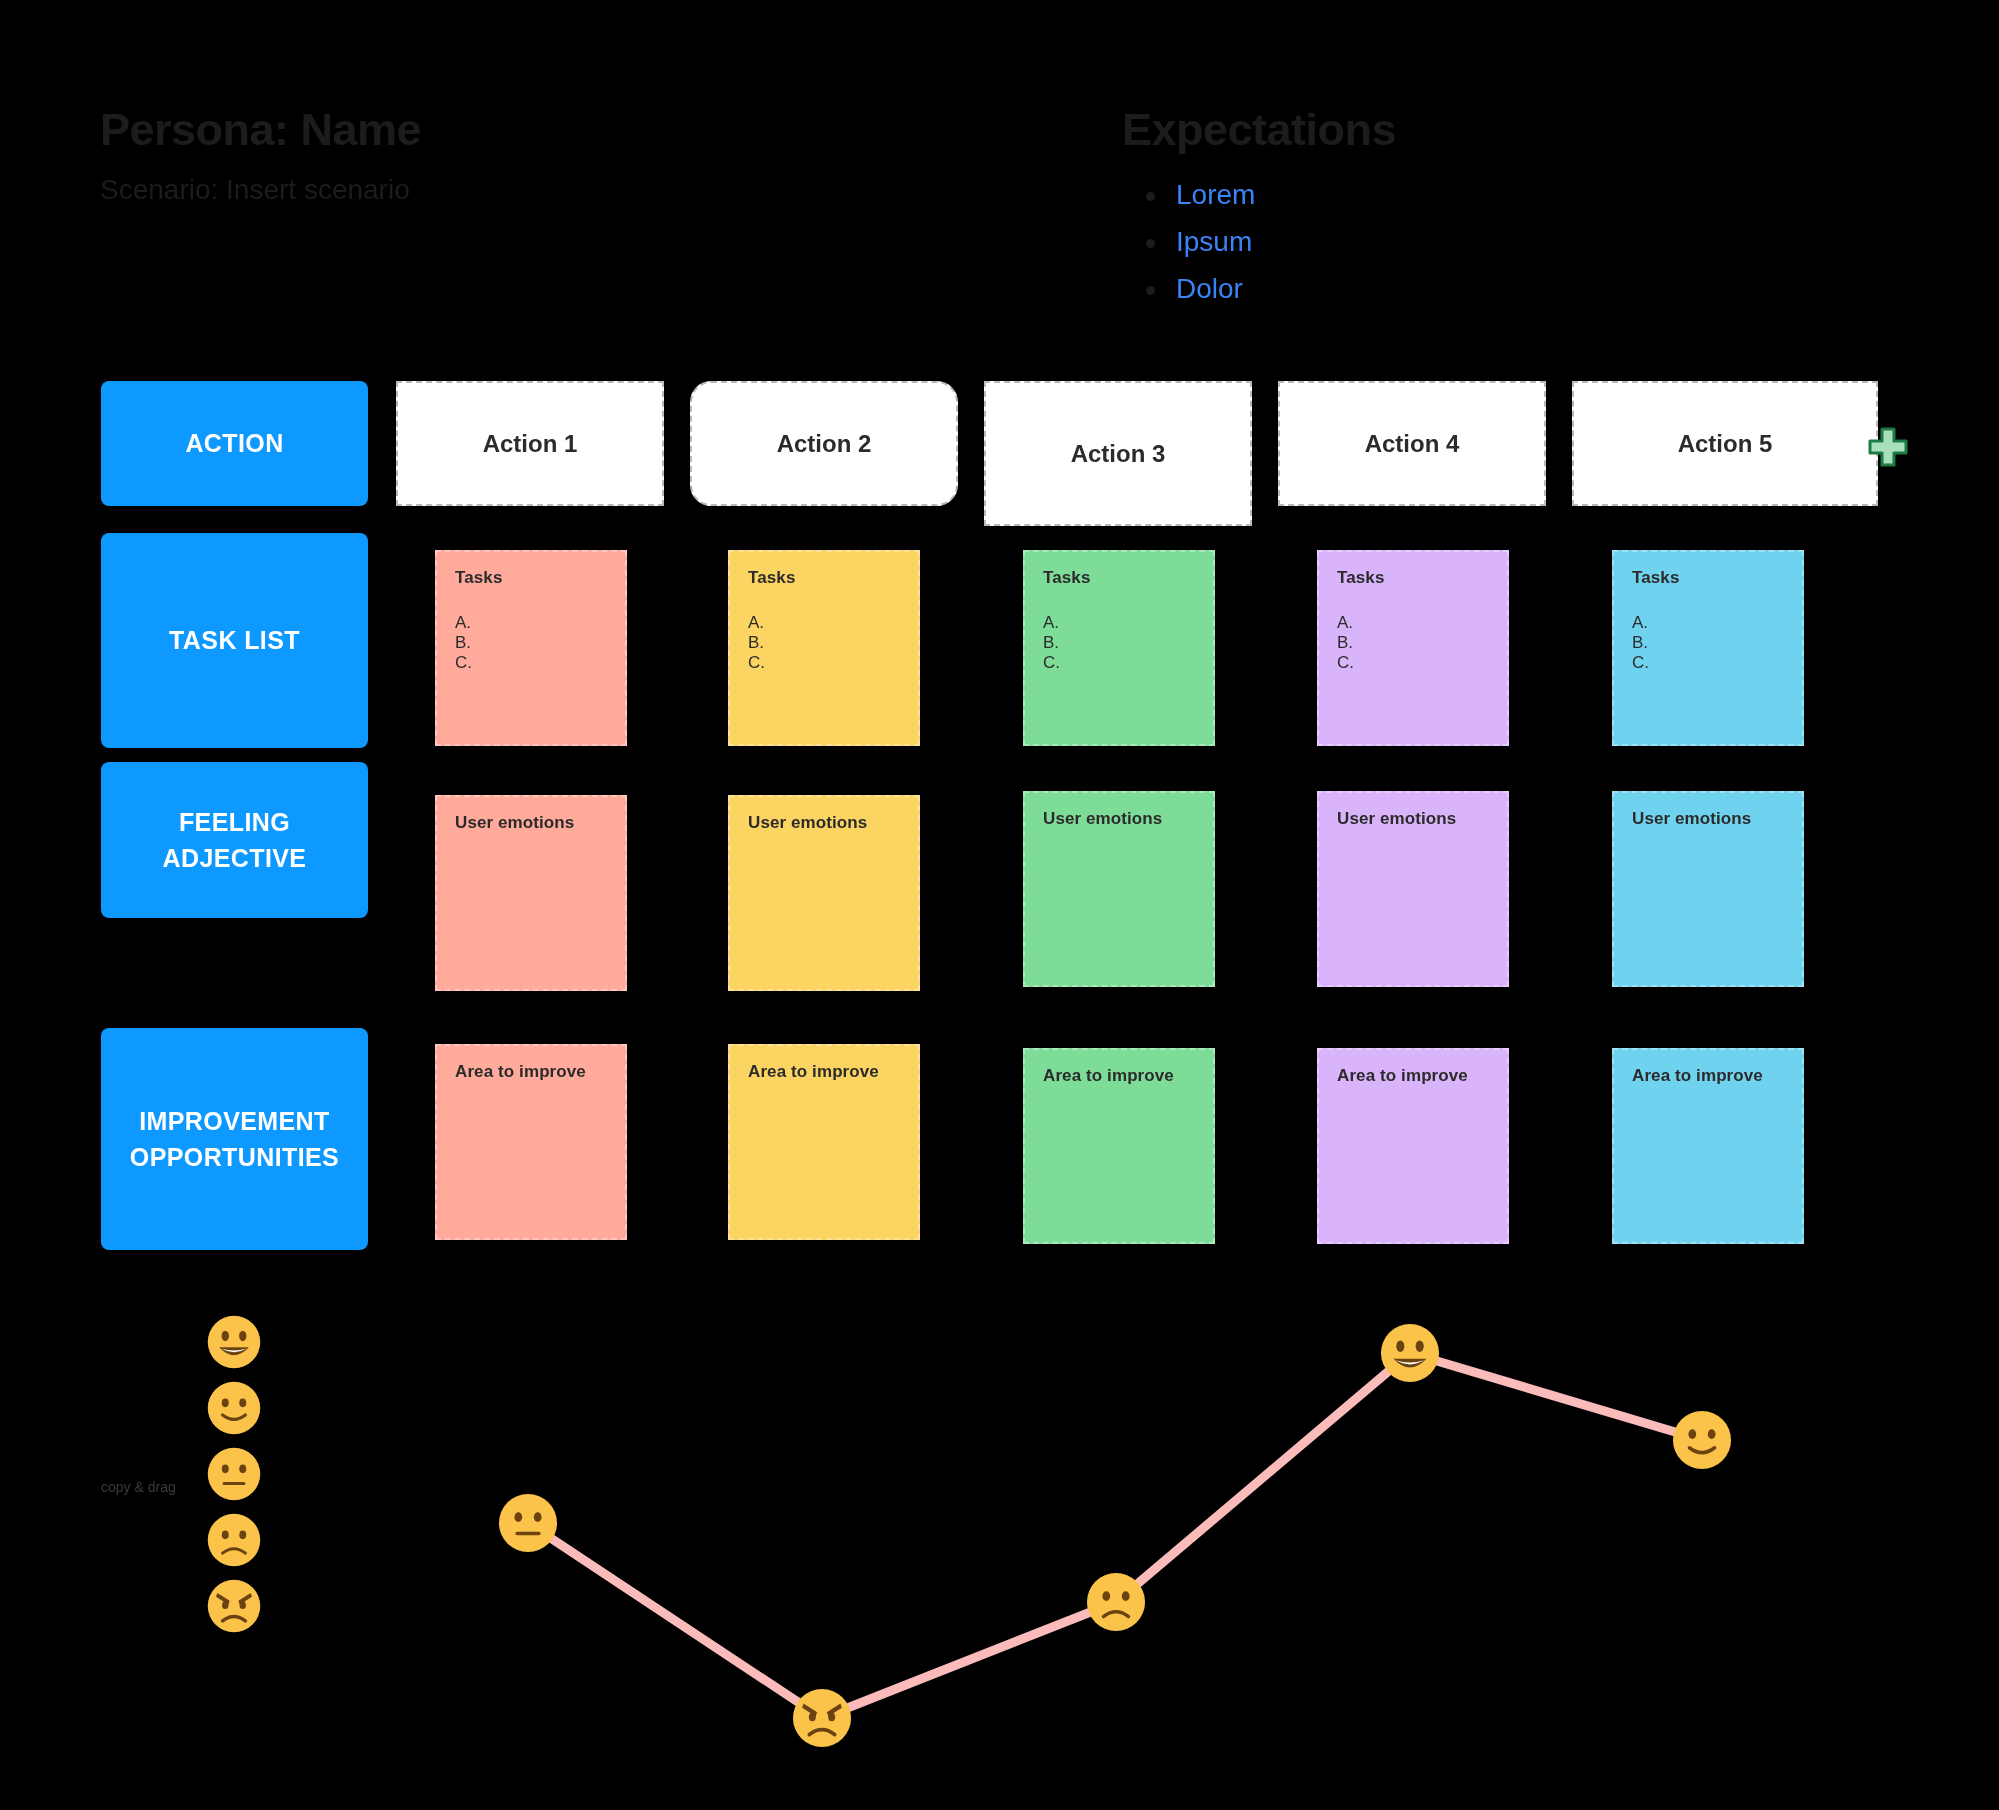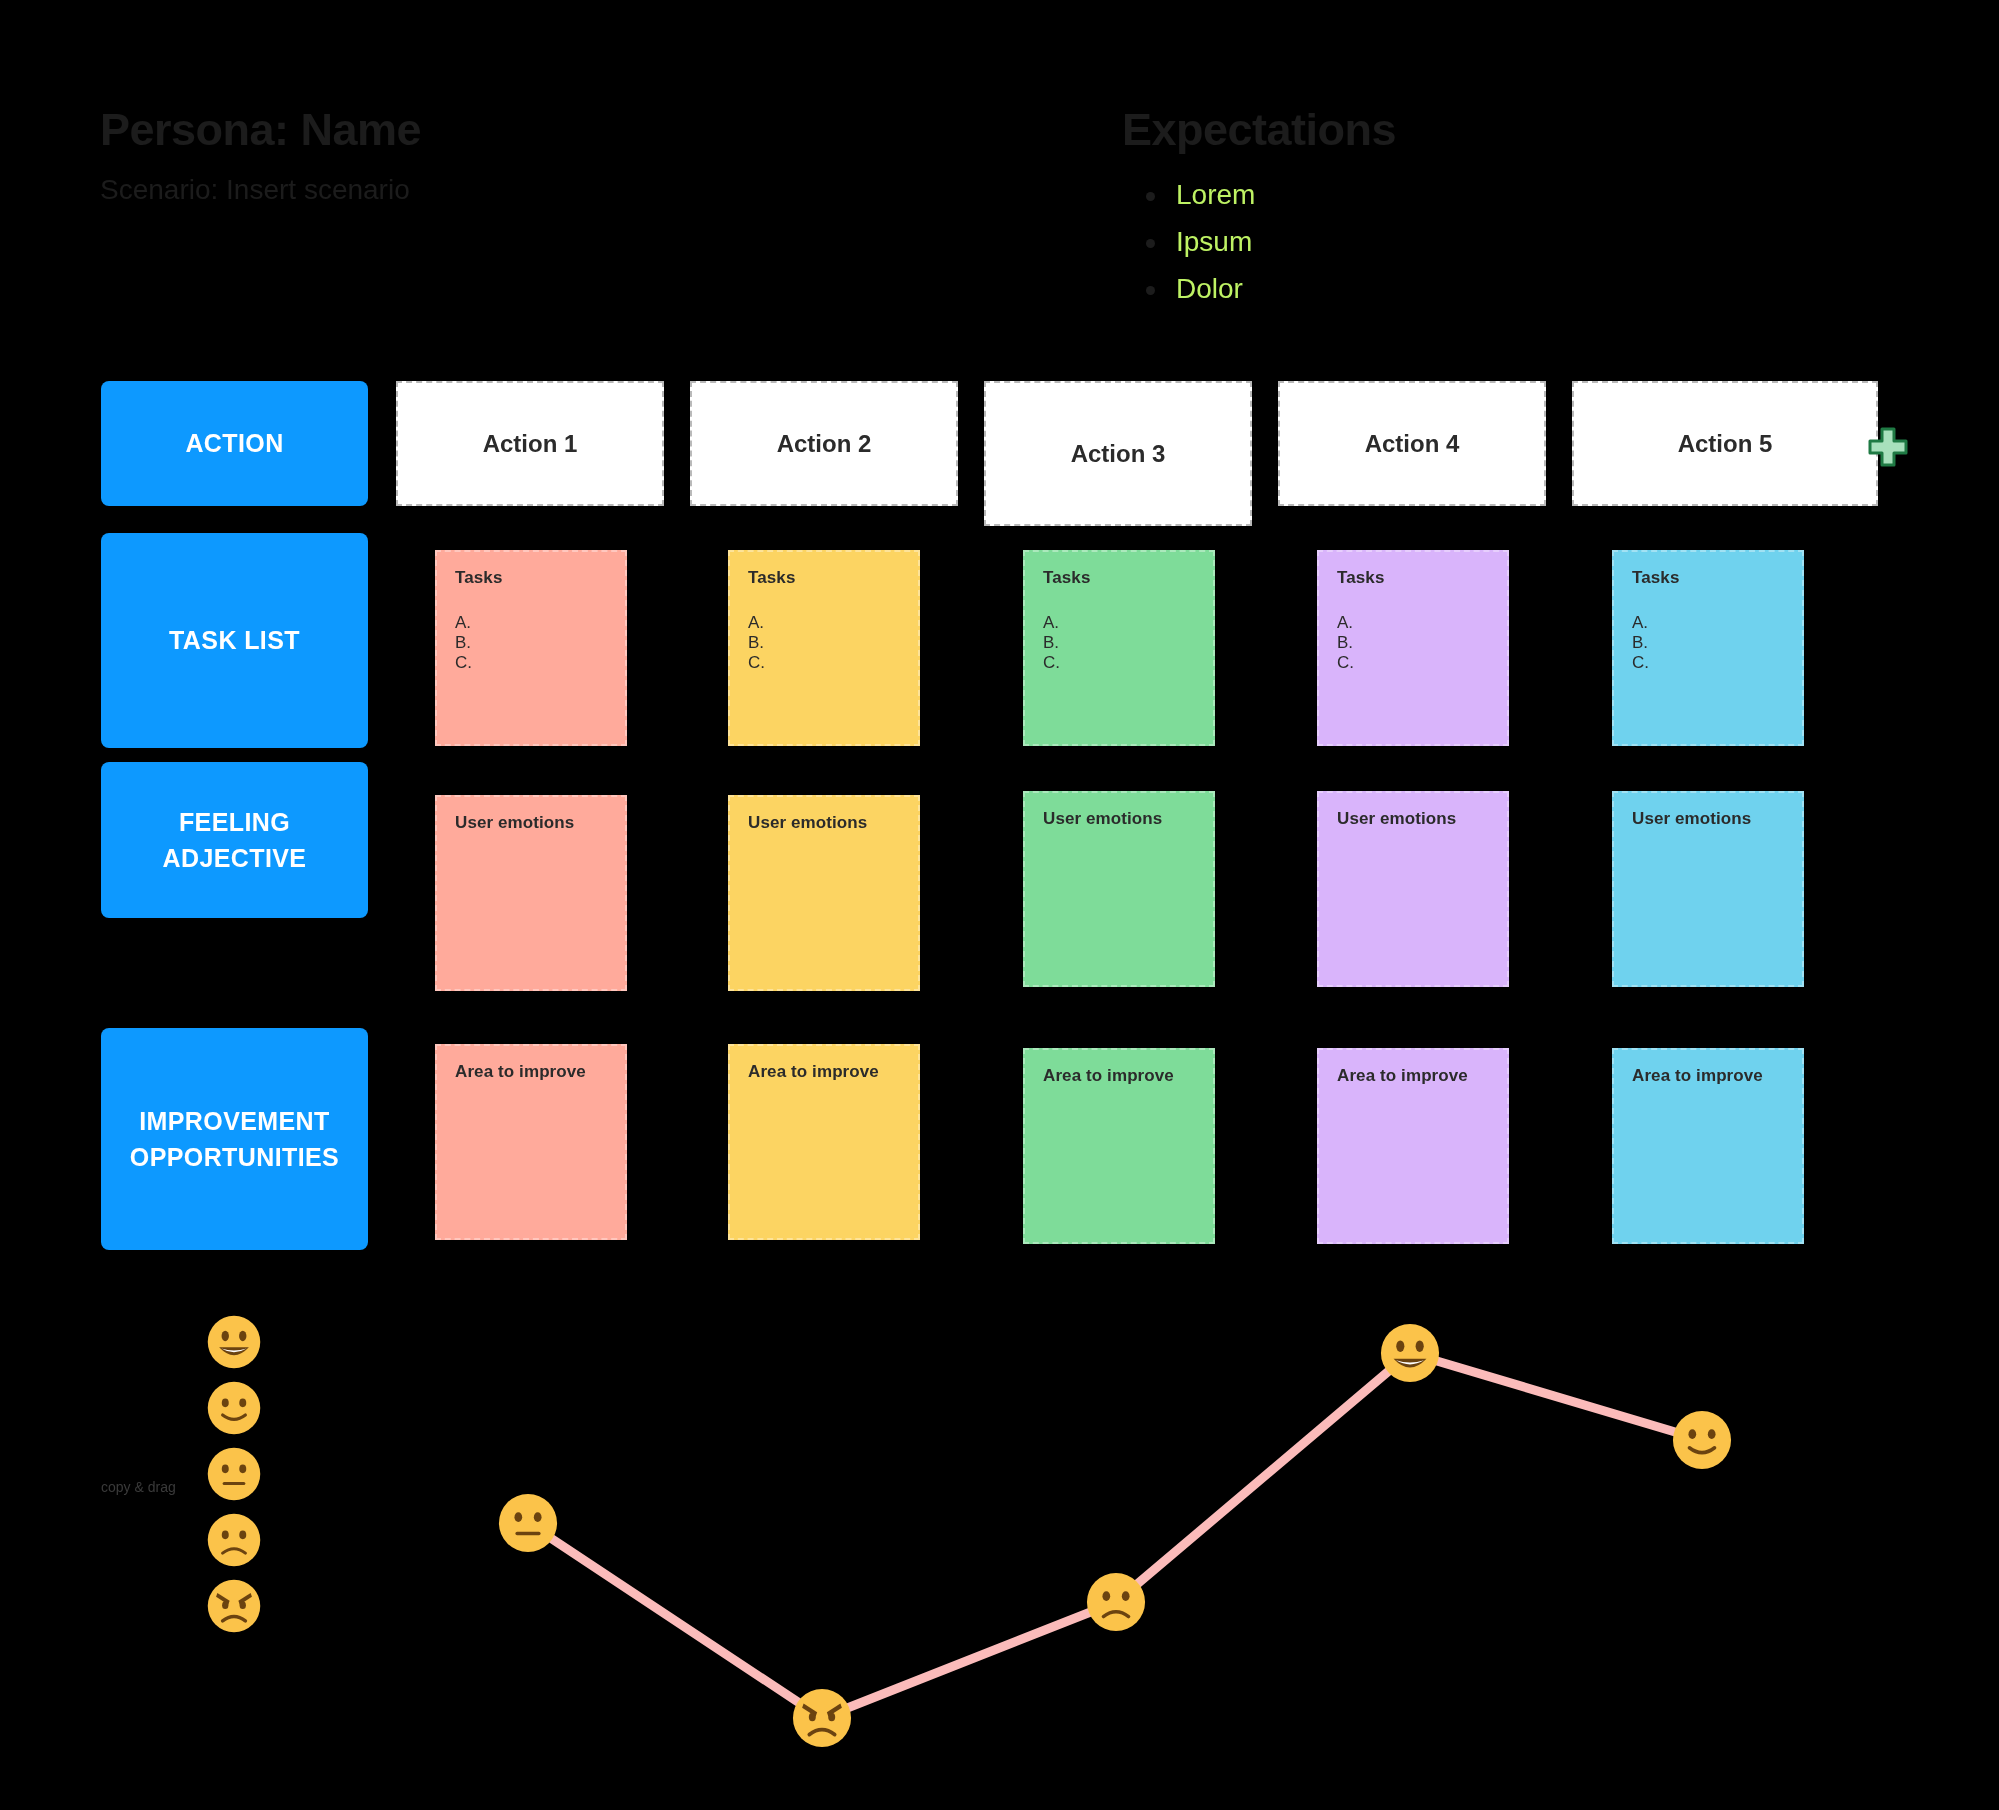--- a/index.html
+++ b/index.html
@@ -26,21 +26,21 @@
     position: absolute; left: 1122px; top: 107px;
     font-size: 45px; font-weight: bold; color: #1c1c1c;
     letter-spacing: -0.5px; line-height: 1;
   }
   .exp-list {
     position: absolute; left: 1140px; top: 175px;
     list-style: none;
   }
   .exp-list li {
     position: relative;
-    font-size: 28px; color: #bef264;
+    font-size: 28px; color: #3b82f6;
     padding-left: 36px; height: 47px; line-height: 40px;
   }
   .exp-list li .bullet {
     position: absolute; left: 6px; top: 17px;
     width: 9px; height: 9px; border-radius: 50%;
     background: #1c1c1c;
   }
 
   
   .grid { position: absolute; left: 0; top: 0; }
@@ -134,21 +134,21 @@
     <div class="rowlabel" style="left:101px;top:1028px;width:267px;height:222px;">
       <span>
         <span>IMPROVEMENT</span><br>
         <span>OPPORTUNITIES</span>
       </span>
     </div>
 
     <div class="action-card" style="left:396px;top:381px;width:268px;height:125px;">
       <span>Action 1</span>
     </div>
-    <div class="action-card" style="left:690px;top:381px;width:268px;height:125px;">
+    <div class="action-card" style="left:690px;top:381px;width:268px;height:125px;border-radius:21px;">
       <span>Action 2</span>
     </div>
     <div class="action-card" style="left:984px;top:381px;width:268px;height:145px;">
       <span>Action 3</span>
     </div>
     <div class="action-card" style="left:1278px;top:381px;width:268px;height:125px;">
       <span>Action 4</span>
     </div>
     <div class="action-card" style="left:1572px;top:381px;width:306px;height:125px;">
       <span>Action 5</span>

